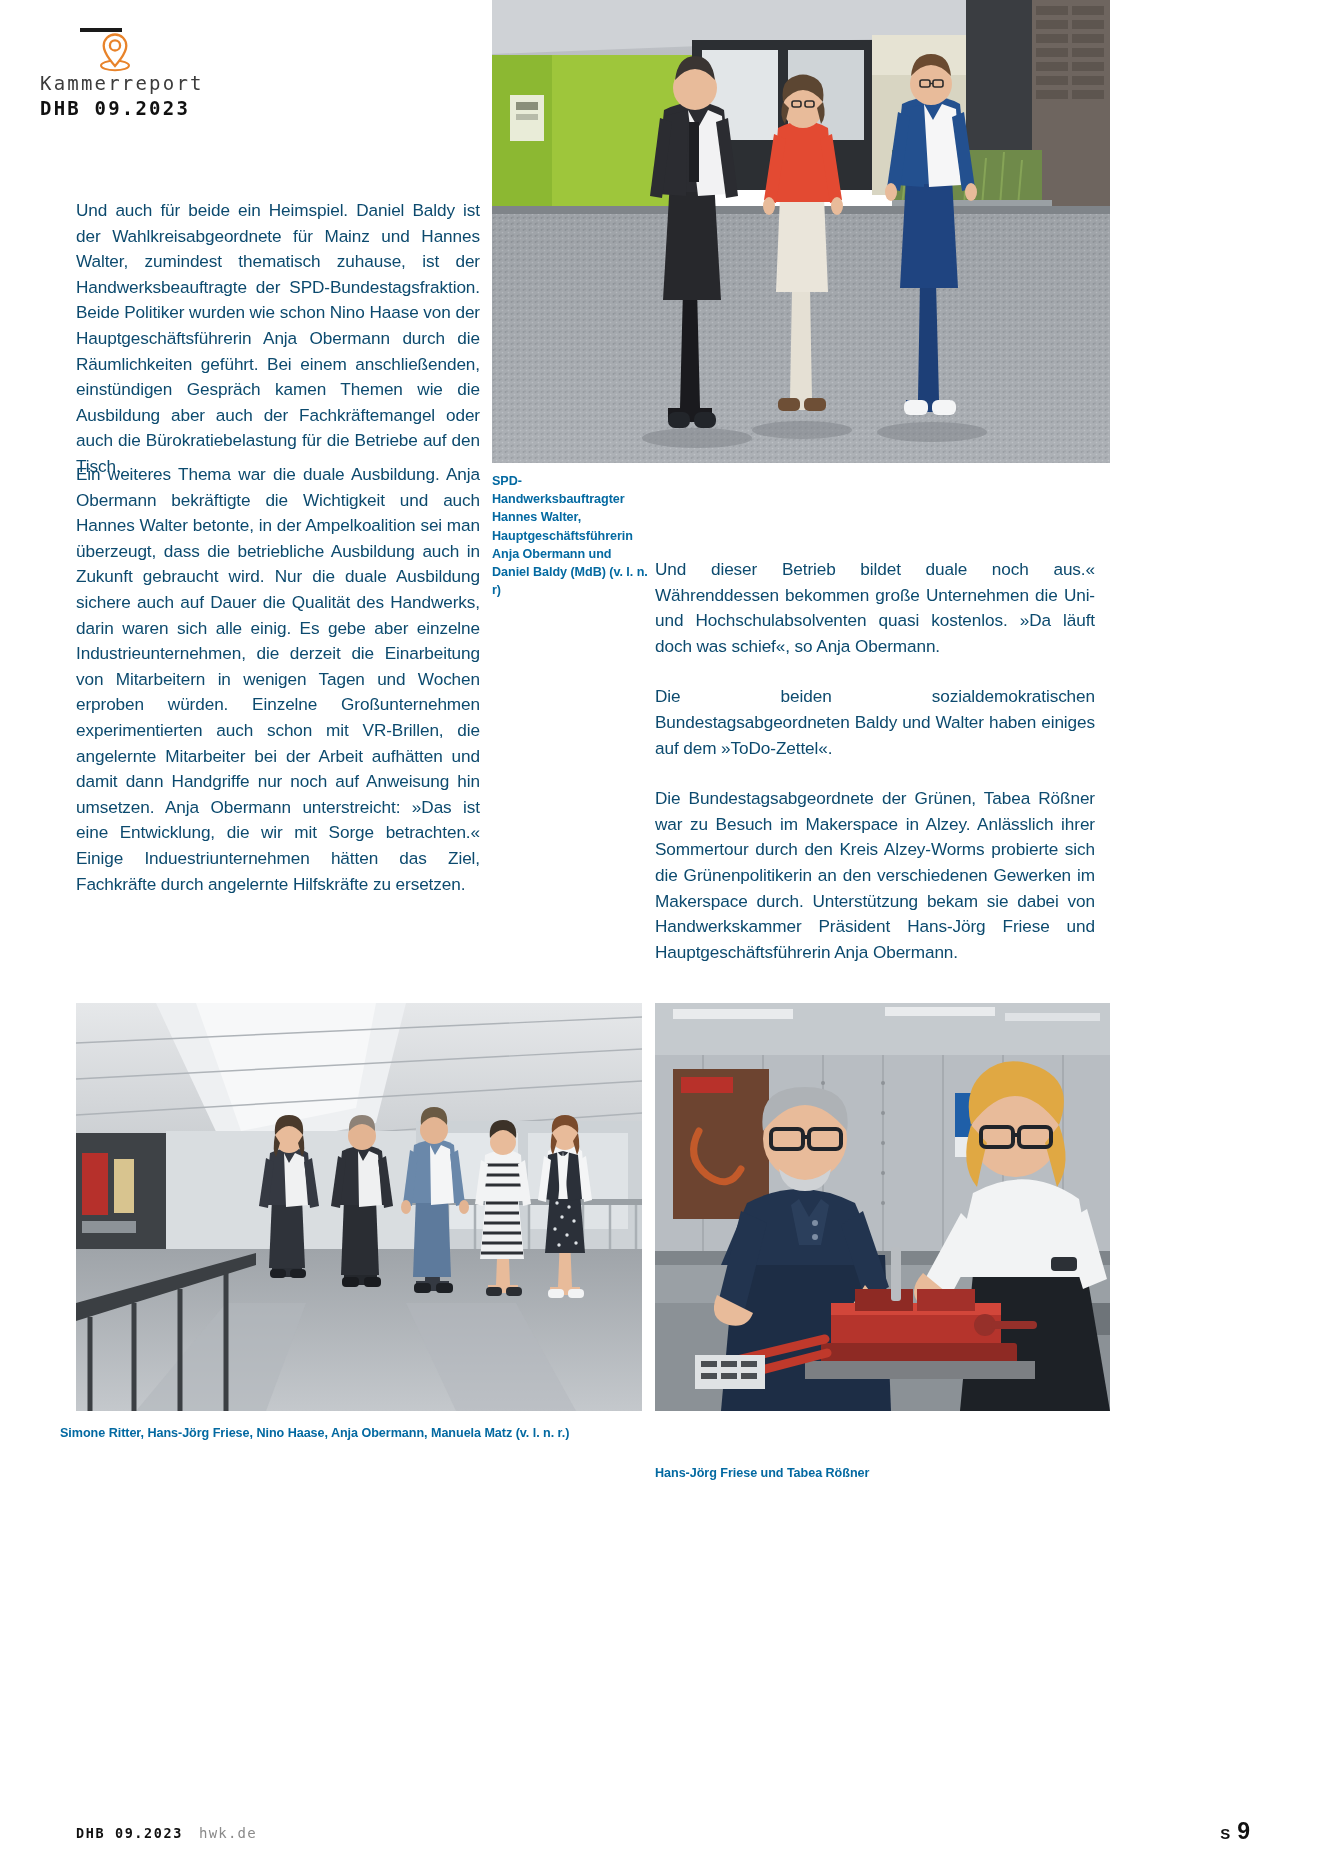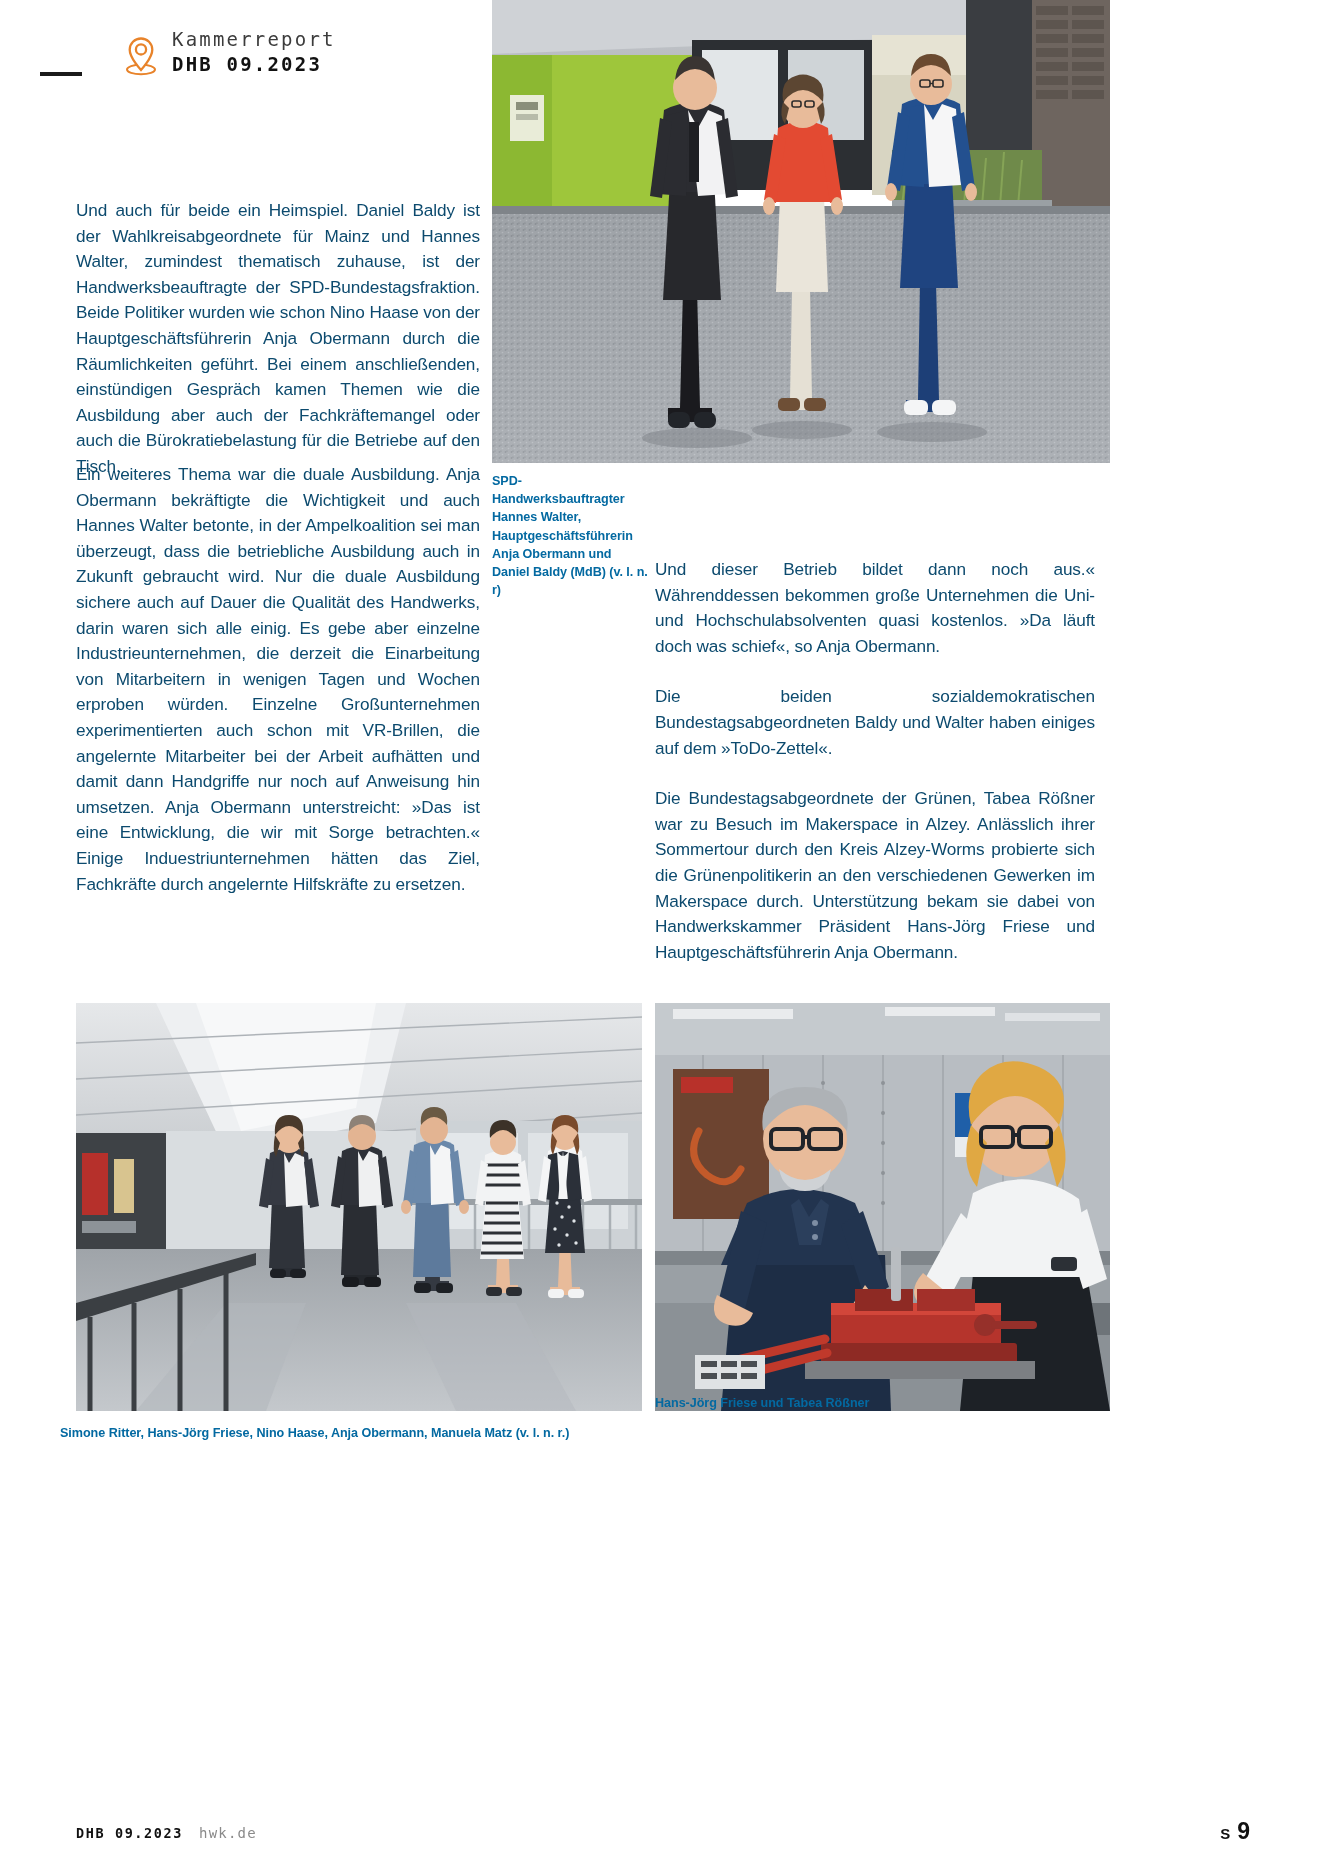--- a/index.html
+++ b/index.html
@@ -12,21 +12,21 @@
     position: relative;
     overflow: hidden;
   }
 
   .page { position: relative; width: 1326px; height: 1875px; }
 
   
   .header {
     position: absolute;
     left: 40px; top: 28px;
-    display: flex; align-items: flex-end; gap: 0;
+    display: flex; align-items: center; gap: 0; flex-direction: column;
   }
   .header-rule {
     width: 42px; height: 4px; background: #1a1a1a;
     margin-right: 42px;
   }
   .pin-icon { width: 34px; height: 40px; margin-right: 14px; flex: none; }
   .header-text { line-height: 1.18; }
   .header-kicker {
     font-size: 19px; letter-spacing: 2.2px; color: #3c3c3c;
     font-weight: 400; font-family: "DejaVu Sans Mono", monospace;
@@ -67,21 +67,21 @@
     position: absolute;
     font-size: 12.6px;
     line-height: 18.2px;
     color: #0369a1;
     font-weight: 700;
     font-family: "Liberation Sans", sans-serif;
     letter-spacing: -0.05px;
   }
   #caption-top    { left: 492px; top: 472px; width: 160px; font-weight: 600; }
   #caption-bl     { left: 60px;  top: 1424px; width: 566px; }
-  #caption-br     { left: 655px; top: 1394px; width: 455px; }
+  #caption-br     { left: 655px; top: 1464px; width: 455px; }
 
   
   .footer { position: absolute; left: 76px; top: 1825px; display: flex; align-items: baseline; gap: 16px; }
   .footer-issue {
     font-size: 13.5px; letter-spacing: 1.6px; font-weight: 700; color: #111;
     font-family: "DejaVu Sans Mono", monospace;
   }
   .footer-url {
     font-size: 14px; letter-spacing: 1.2px; color: #8a8a8a; font-weight: 400;
     font-family: "DejaVu Sans Mono", monospace;
@@ -244,21 +244,21 @@
     <p>Und auch für beide ein Heimspiel. Daniel Baldy ist der Wahlkreisabgeordnete für Mainz und Hannes Walter, zumindest thematisch zuhause, ist der Handwerksbeauftragte der SPD-Bundestagsfraktion. Beide Politiker wurden wie schon Nino Haase von der Hauptgeschäftsführerin Anja Obermann durch die Räumlichkeiten geführt. Bei einem anschließenden, einstündigen Gespräch kamen Themen wie die Ausbildung aber auch der Fachkräftemangel oder auch die Bürokratiebelastung für die Betriebe auf den Tisch.</p>
   </div>
 
   <div class="col" id="col-left-b">
     <p>Ein weiteres Thema war die duale Ausbildung. Anja Obermann bekräftigte die Wichtigkeit und auch Hannes Walter betonte, in der Ampelkoalition sei man überzeugt, dass die betriebliche Ausbildung auch in Zukunft gebraucht wird. Nur die duale Ausbildung sichere auch auf Dauer die Qualität des Handwerks, darin waren sich alle einig. Es gebe aber einzelne Industrieunternehmen, die derzeit die Einarbeitung von Mitarbeitern in wenigen Tagen und Wochen erproben würden. Einzelne Großunternehmen experimentierten auch schon mit VR-Brillen, die angelernte Mitarbeiter bei der Arbeit aufhätten und damit dann Handgriffe nur noch auf Anweisung hin umsetzen. Anja Obermann unterstreicht: »Das ist eine Entwicklung, die wir mit Sorge betrachten.« Einige Induestriunternehmen hätten das Ziel, Fachkräfte durch angelernte Hilfskräfte zu ersetzen.</p>
   </div>
 
   <div class="caption" id="caption-top">SPD-Handwerksbauftragter Hannes Walter, Hauptgeschäftsführerin Anja Obermann und Daniel Baldy (MdB) (v. l. n. r)</div>
 
   <div class="col" id="col-right">
-    <p>Und dieser Betrieb bildet dann noch aus.« Währenddessen bekommen große Unternehmen die Uni- und Hochschulabsolventen quasi kostenlos. »Da läuft doch was schief«, so Anja Obermann.</p>
+    <p>Und dieser Betrieb bildet duale noch aus.« Währenddessen bekommen große Unternehmen die Uni- und Hochschulabsolventen quasi kostenlos. »Da läuft doch was schief«, so Anja Obermann.</p>
     <p>Die beiden sozialdemokratischen Bundestagsabgeordneten Baldy und Walter haben einiges auf dem »ToDo-Zettel«.</p>
     <p>Die Bundestagsabgeordnete der Grünen, Tabea Rößner war zu Besuch im Makerspace in Alzey. Anlässlich ihrer Sommertour durch den Kreis Alzey-Worms probierte sich die Grünenpolitikerin an den verschiedenen Gewerken im Makerspace durch. Unterstützung bekam sie dabei von Handwerkskammer Präsident Hans-Jörg Friese und Hauptgeschäftsführerin Anja Obermann.</p>
   </div>
 
   <div class="photo" id="photo-bottom-left">
     <svg viewBox="0 0 566 408" preserveAspectRatio="none" xmlns="http://www.w3.org/2000/svg">
       <defs>
         <linearGradient id="hallceil" x1="0" y1="0" x2="0" y2="1">
           <stop offset="0" stop-color="#e6e8ea"></stop>
             <stop offset="1" stop-color="#c2c6ca"></stop>

